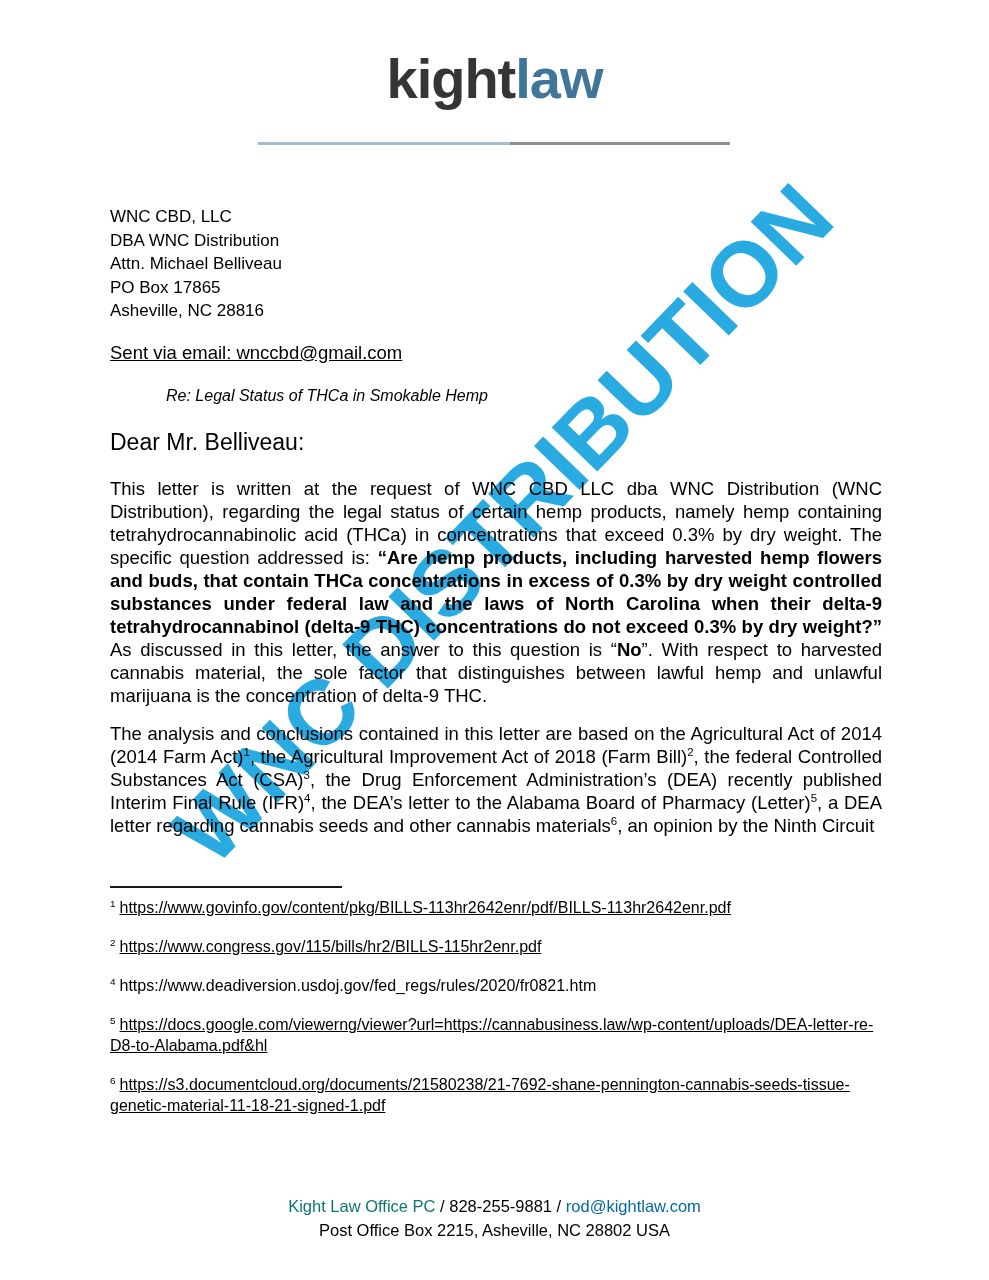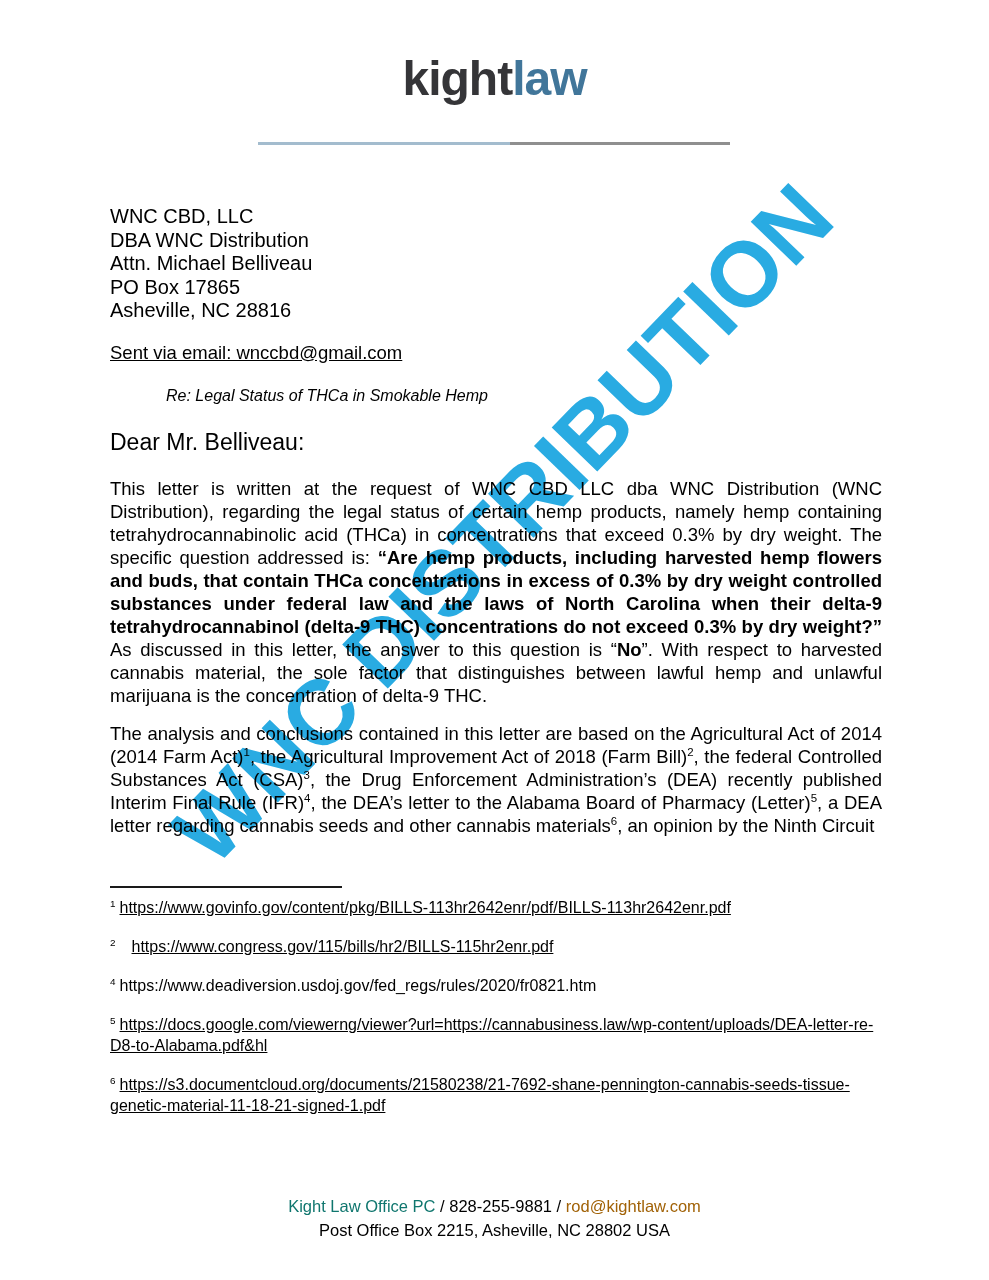--- a/index.html
+++ b/index.html
@@ -23,33 +23,33 @@
     white-space:nowrap;
     z-index:0;
     pointer-events:none;
   }
   .content{position:absolute;inset:0;z-index:1;}
   .abs{position:absolute;}
 
   .logo{
     top:44px;left:0;width:100%;
     text-align:center;
-    font-size:48px;font-weight:700;letter-spacing:-1px;
+    font-size:56px;font-weight:700;letter-spacing:-1px;
     line-height:70px;
   }
   .divider{
     top:142px;left:258px;width:472px;height:3px;
     display:flex;
   }
   .divider .seg-left{width:252px;height:3px;background:#A3BCCE;}
   .divider .seg-right{width:220px;height:3px;background:#8F8F8F;}
 
   .date{top:162px;left:0;width:100%;text-align:center;font-size:18.5px;}
 
-  .recipient{top:205px;left:110px;font-size:20px;line-height:23.5px;}
+  .recipient{top:205px;left:110px;font-size:17px;line-height:23.5px;}
   .sent{top:342px;left:110px;font-size:18.5px;text-decoration:underline;}
   .re-line{top:387px;left:166px;font-size:16px;font-style:italic;}
   .salutation{top:429px;left:110px;font-size:23px;}
 
   .para{
     left:110px;width:772px;
     font-size:18.5px;line-height:23px;
     text-align:justify;
   }
   .para-1{top:477px;}
@@ -96,25 +96,25 @@
     <div class="abs salutation">Dear Mr. Belliveau:</div>
 
     <div class="abs para para-1"><span>This letter is written at the request of WNC CBD LLC dba WNC Distribution (WNC Distribution), regarding the legal status of certain hemp products, namely hemp containing tetrahydrocannabinolic acid (THCa) in concentrations that exceed 0.3% by dry weight. The specific question addressed is: </span><span style="font-weight: 700;">“Are hemp products, including harvested hemp flowers and buds, that contain THCa concentrations in excess of 0.3% by dry weight controlled substances under federal law and the laws of North Carolina when their delta-9 tetrahydrocannabinol (delta-9 THC) concentrations do not exceed 0.3% by dry weight?”</span><span> As discussed in this letter, the answer to this question is “</span><span style="font-weight: 700;">No</span><span>”. With respect to harvested cannabis material, the sole factor that distinguishes between lawful hemp and unlawful marijuana is the concentration of delta-9 THC.</span></div>
 
     <div class="abs para para-2"><span>The analysis and conclusions contained in this letter are based on the Agricultural Act of 2014 (2014 Farm Act)</span><sup>1</sup><span>, the Agricultural Improvement Act of 2018 (Farm Bill)</span><sup>2</sup><span>, the federal Controlled Substances Act (CSA)</span><sup>3</sup><span>, the Drug Enforcement Administration’s (DEA) recently published Interim Final Rule (IFR)</span><sup>4</sup><span>, the DEA’s letter to the Alabama Board of Pharmacy (Letter)</span><sup>5</sup><span>, a DEA letter regarding cannabis seeds and other cannabis materials</span><sup>6</sup><span>, an opinion by the Ninth Circuit</span></div>
 
     <div class="abs fn-rule"></div>
 
     <div class="abs footnotes">
       <div class="footnote"><sup class="fn-num">1</sup><span><span style="text-decoration: underline;">https://www.govinfo.gov/content/pkg/BILLS-113hr2642enr/pdf/BILLS-113hr2642enr.pdf</span></span></div>
-      <div class="footnote"><sup class="fn-num">2</sup><span><span style="text-decoration: underline; margin-left: 12px;">https://www.congress.gov/115/bills/hr2/BILLS-115hr2enr.pdf</span></span></div>
+      <div class="footnote"><sup class="fn-num">2</sup><span><span style="text-decoration: underline;">https://www.congress.gov/115/bills/hr2/BILLS-115hr2enr.pdf</span></span></div>
       <div class="footnote"><sup class="fn-num">4</sup><span><span style="">https://www.deadiversion.usdoj.gov/fed_regs/rules/2020/fr0821.htm</span></span></div>
       <div class="footnote"><sup class="fn-num">5</sup><span><span style="text-decoration: underline;">https://docs.google.com/viewerng/viewer?url=https://cannabusiness.law/wp-content/uploads/DEA-letter-re-D8-to-Alabama.pdf&amp;hl</span></span></div>
       <div class="footnote"><sup class="fn-num">6</sup><span><span style="text-decoration: underline;">https://s3.documentcloud.org/documents/21580238/21-7692-shane-pennington-cannabis-seeds-tissue-genetic-material-11-18-21-signed-1.pdf</span></span></div>
     </div>
 
     <div class="abs footer">
-      <div><span style="color: #0f766e;">Kight Law Office PC</span><span>  /  828-255-9881 /  </span><span style="color: #a16207;">rod@kightlaw.com</span></div>
+      <div><span style="color: #0f766e;">Kight Law Office PC</span><span>  /  828-255-9881 /  </span><span style="color: #0369a1;">rod@kightlaw.com</span></div>
       <div>Post Office Box 2215, Asheville, NC 28802 USA</div>
     </div>
 
   </div>
 </div>
 
 </body></html>

